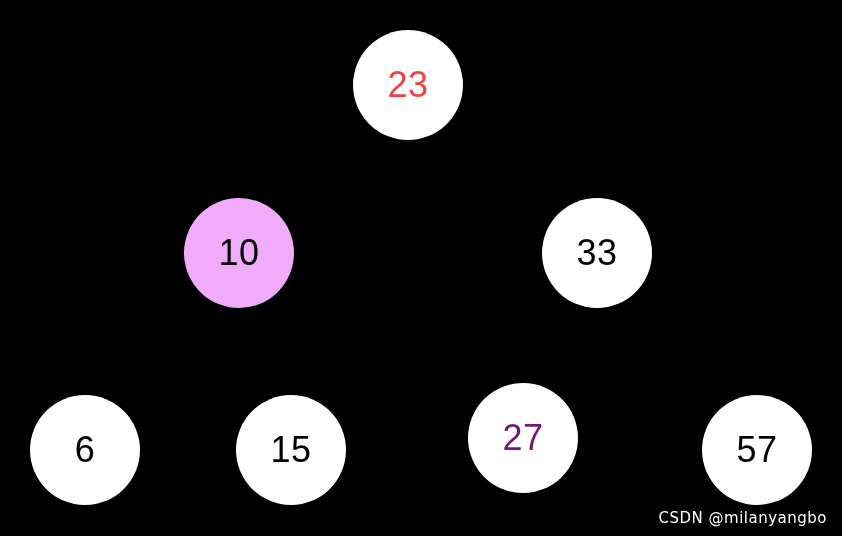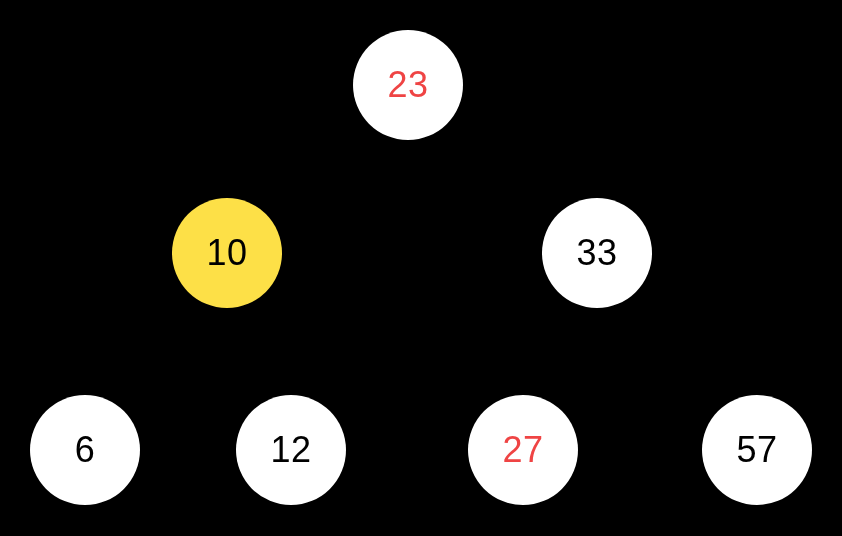--- a/index.html
+++ b/index.html
@@ -58,20 +58,21 @@
   <svg class="edge-layer" xmlns="http://www.w3.org/2000/svg">
       <line x1="408" y1="85" x2="222" y2="253"></line>
       <line x1="408" y1="85" x2="597" y2="253"></line>
       <line x1="222" y1="253" x2="85" y2="450"></line>
       <line x1="222" y1="253" x2="291" y2="450"></line>
       <line x1="597" y1="253" x2="523" y2="450"></line>
       <line x1="597" y1="253" x2="757" y2="450"></line>
     </svg>
   <div id="nodes-root">
       <div class="tree-node" style="left: 353px; top: 30px; width: 110px; height: 110px; background: rgb(255, 255, 255); color: #ef4444;">23</div>
-      <div class="tree-node" style="left: 172px; top: 198px; width: 110px; height: 110px; background: #fde047; color: rgb(0, 0, 0);">10</div>
+      <div class="tree-node" style="left: 184px; top: 198px; width: 110px; height: 110px; background: #f0abfc; color: rgb(0, 0, 0);">10</div>
       <div class="tree-node" style="left: 542px; top: 198px; width: 110px; height: 110px; background: rgb(255, 255, 255); color: rgb(0, 0, 0);">33</div>
       <div class="tree-node" style="left: 30px; top: 395px; width: 110px; height: 110px; background: rgb(255, 255, 255); color: rgb(0, 0, 0);">6</div>
-      <div class="tree-node" style="left: 236px; top: 395px; width: 110px; height: 110px; background: rgb(255, 255, 255); color: rgb(0, 0, 0);">12</div>
-      <div class="tree-node" style="left: 468px; top: 395px; width: 110px; height: 110px; background: rgb(255, 255, 255); color: #ef4444;">27</div>
+      <div class="tree-node" style="left: 236px; top: 395px; width: 110px; height: 110px; background: rgb(255, 255, 255); color: rgb(0, 0, 0);">15</div>
+      <div class="tree-node" style="left: 468px; top: 383px; width: 110px; height: 110px; background: rgb(255, 255, 255); color: #701a75;">27</div>
       <div class="tree-node" style="left: 702px; top: 395px; width: 110px; height: 110px; background: rgb(255, 255, 255); color: rgb(0, 0, 0);">57</div>
     </div>
+  <div class="watermark">CSDN @milanyangbo</div>
 </div>
 
 </body></html>

